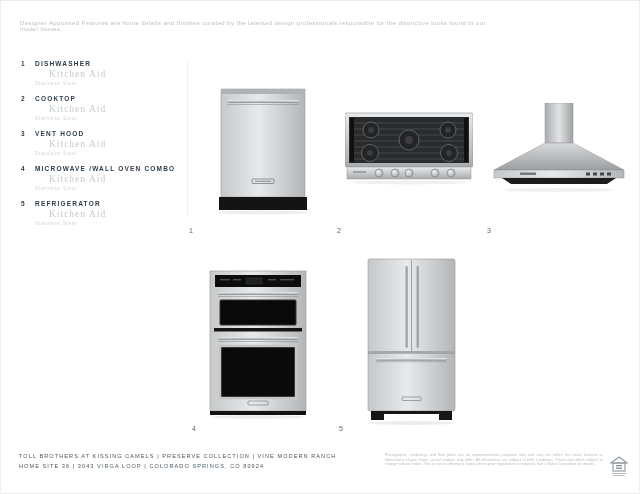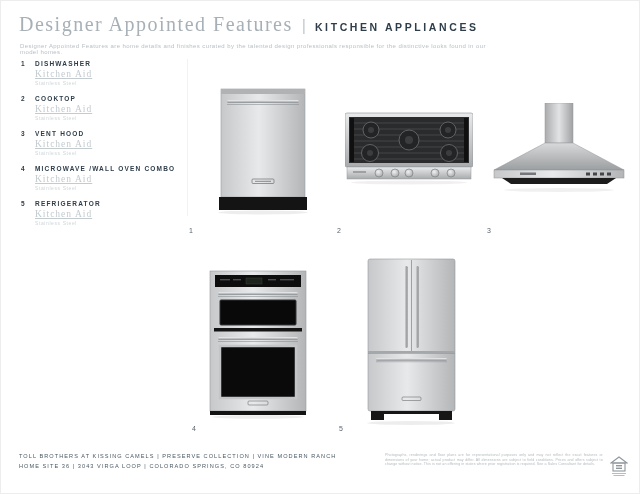--- a/index.html
+++ b/index.html
@@ -27,22 +27,22 @@
   .feature{margin-bottom:8px;}
   .frow{display:flex;}
   .fnum{
     width:14px;flex:0 0 14px;font-size:6.5px;font-weight:700;color:#2e3d49;
     letter-spacing:.5px;padding-top:1px;
   }
   .fname{
     font-size:6.5px;font-weight:700;color:#2e3d49;letter-spacing:1.2px;padding-top:1px;
   }
   .fbrand{
-    margin-left:14px;font-family:"Liberation Serif","DejaVu Serif",serif;
-    font-size:9.5px;color:#c3cbcf;letter-spacing:1px;margin-top:2px;text-decoration:underline;
+    margin-left:28px;font-family:"Liberation Serif","DejaVu Serif",serif;
+    font-size:9.5px;color:#c3cbcf;letter-spacing:1px;margin-top:2px;
   }
   .ffinish{margin-left:14px;font-size:5px;color:#ced5d8;letter-spacing:.6px;margin-top:1px;}
   .col-rule{position:absolute;left:186px;top:58px;width:1px;height:157px;background:#f0f2f3;}
   
   .product{position:absolute;margin:0;padding:0;}
   .pnum{position:absolute;font-size:7px;color:#5a646d;}
   
   .footer-left{position:absolute;left:18px;top:452px;color:#4a5963;}
   .footer-left .l1,.footer-left .l2{
     font-size:5.6px;letter-spacing:1.05px;white-space:nowrap;
@@ -56,25 +56,20 @@
     transform:scale(0.45);transform-origin:top left;width:222%;text-align:justify;
   }
   .eho{position:absolute;left:609px;top:455px;width:18px;height:22px;}
 </style>
 </head>
 <body>
 
 <div class="page">
 
   <div class="header">
-    <div class="title-row">
-      <span class="title-serif">Designer Appointed Features</span>
-      <span class="title-sep">|</span>
-      <span class="section-title">KITCHEN APPLIANCES</span>
-    </div>
     <p class="subtitle">Designer Appointed Features are home details and finishes curated by the talented design professionals responsible for the distinctive looks found in our model homes.</p>
   </div>
 
   <div class="features">
     <div class="feature">
       <div class="frow">
         <span class="fnum">1</span>
         <span class="fname">DISHWASHER</span>
       </div>
       <div class="fbrand">Kitchen Aid</div>

